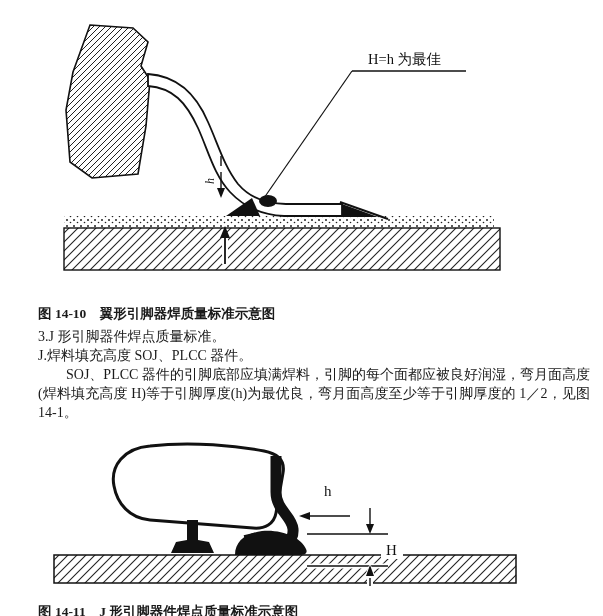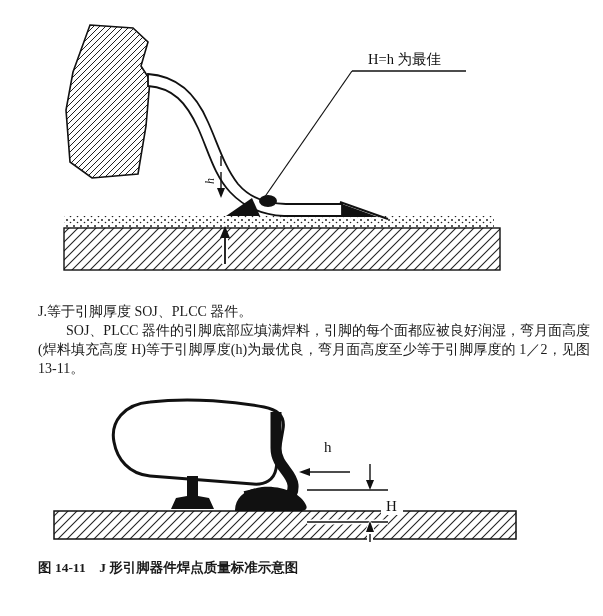--- a/index.html
+++ b/index.html
@@ -73,23 +73,25 @@
       </g>
 
       <g>
         <text x="310" y="50" font-size="14.5">H=h 为最佳</text>
         <line x1="294" y1="57" x2="408" y2="57" stroke="#111" stroke-width="1.3"></line>
         <line x1="294" y1="57" x2="206" y2="184" stroke="#111" stroke-width="1.2"></line>
       </g>
     </svg>
   </div>
 
+  <div class="caption">图 14-10　翼形引脚器焊质量标准示意图</div>
 
-  <div class="bodyline">J.等于引脚厚度 SOJ、PLCC 器件。</div>
-  <div class="para">SOJ、PLCC 器件的引脚底部应填满焊料，引脚的每个面都应被良好润湿，弯月面高度(焊料填充高度 H)等于引脚厚度(h)为最优良，弯月面高度至少等于引脚厚度的 1／2，见图 13-11。</div>
+  <div class="bodyline">3.J 形引脚器件焊点质量标准。</div>
+  <div class="bodyline">J.焊料填充高度 SOJ、PLCC 器件。</div>
+  <div class="para">SOJ、PLCC 器件的引脚底部应填满焊料，引脚的每个面都应被良好润湿，弯月面高度(焊料填充高度 H)等于引脚厚度(h)为最优良，弯月面高度至少等于引脚厚度的 1／2，见图 14-1。</div>
 
   <div class="fig fig2">
     <svg width="468" height="160" viewBox="0 0 468 160">
       <defs>
         <pattern id="hatchC" width="9" height="9" patternUnits="userSpaceOnUse">
           <path d="M-2,2 L2,-2 M-2,11 L11,-2 M7,11 L11,7" stroke="#222" stroke-width="1.1" fill="none"></path>
         </pattern>
       </defs>
 
       <g>

